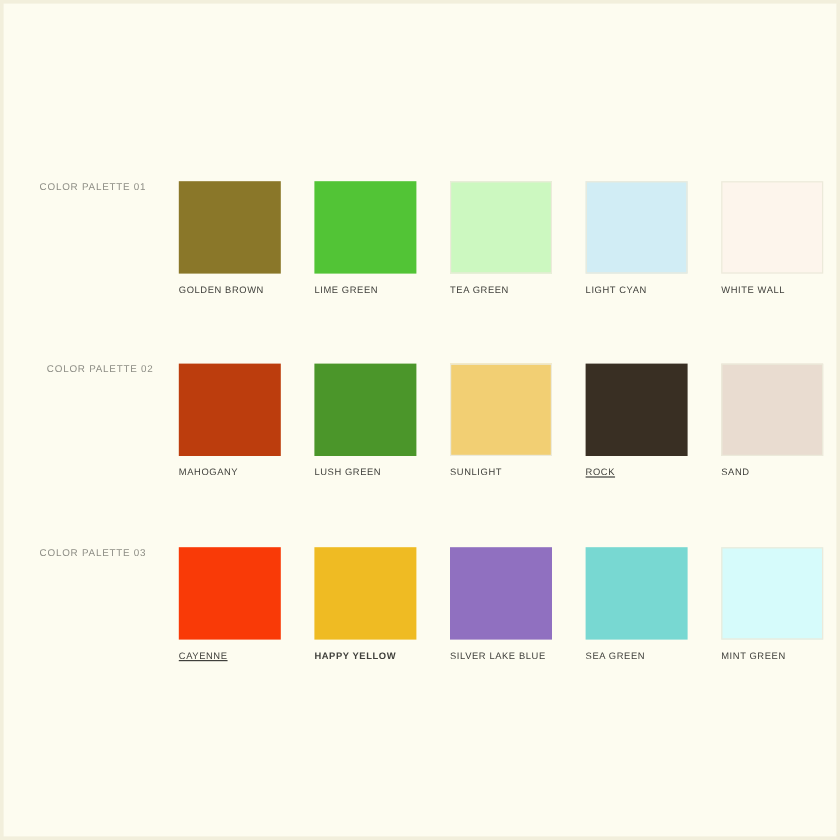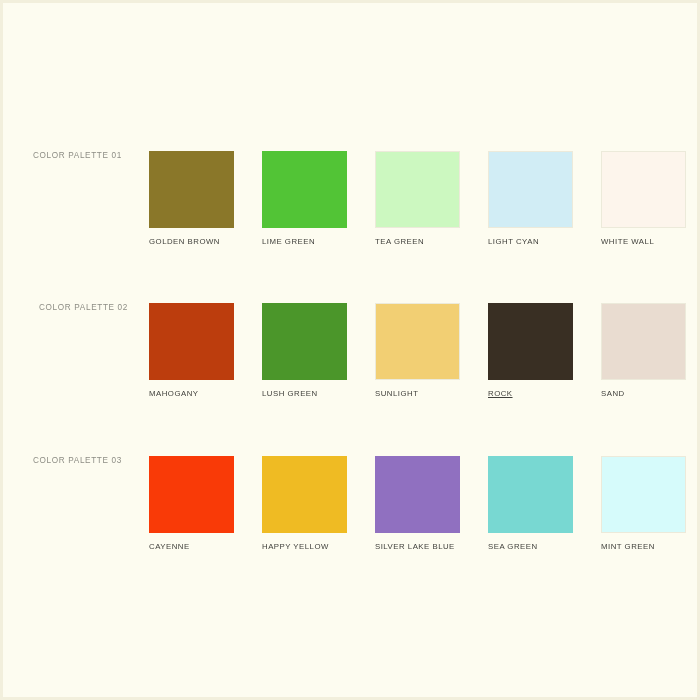--- a/index.html
+++ b/index.html
@@ -123,25 +123,25 @@
           <div class="swatch-chip bordered" style="background: rgb(233, 220, 208);"></div>
           <div class="swatch-name" style="color: rgb(64, 64, 60);">SAND</div>
         </div>
       </div>
     </div>
     <div class="palette-row" style="top: 453px;">
       <div class="row-label" style="color: rgb(141, 141, 133);">COLOR PALETTE 03</div>
       <div class="swatch-grid">
         <div class="swatch-cell">
           <div class="swatch-chip" style="background: rgb(249, 58, 7);"></div>
-          <div class="swatch-name" style="color: rgb(64, 64, 60);">CAYENNE</div>
+          <div class="swatch-name" style="color: rgb(64, 64, 60); text-decoration: underline;">CAYENNE</div>
         </div>
         <div class="swatch-cell">
           <div class="swatch-chip" style="background: rgb(239, 187, 35);"></div>
-          <div class="swatch-name" style="color: rgb(64, 64, 60);">HAPPY YELLOW</div>
+          <div class="swatch-name" style="color: rgb(64, 64, 60); font-weight: bold;">HAPPY YELLOW</div>
         </div>
         <div class="swatch-cell">
           <div class="swatch-chip" style="background: rgb(144, 112, 192);"></div>
           <div class="swatch-name" style="color: rgb(64, 64, 60); text-align: center;">SILVER LAKE BLUE</div>
         </div>
         <div class="swatch-cell">
           <div class="swatch-chip" style="background: rgb(120, 216, 210);"></div>
           <div class="swatch-name" style="color: rgb(64, 64, 60);">SEA GREEN</div>
         </div>
         <div class="swatch-cell">

